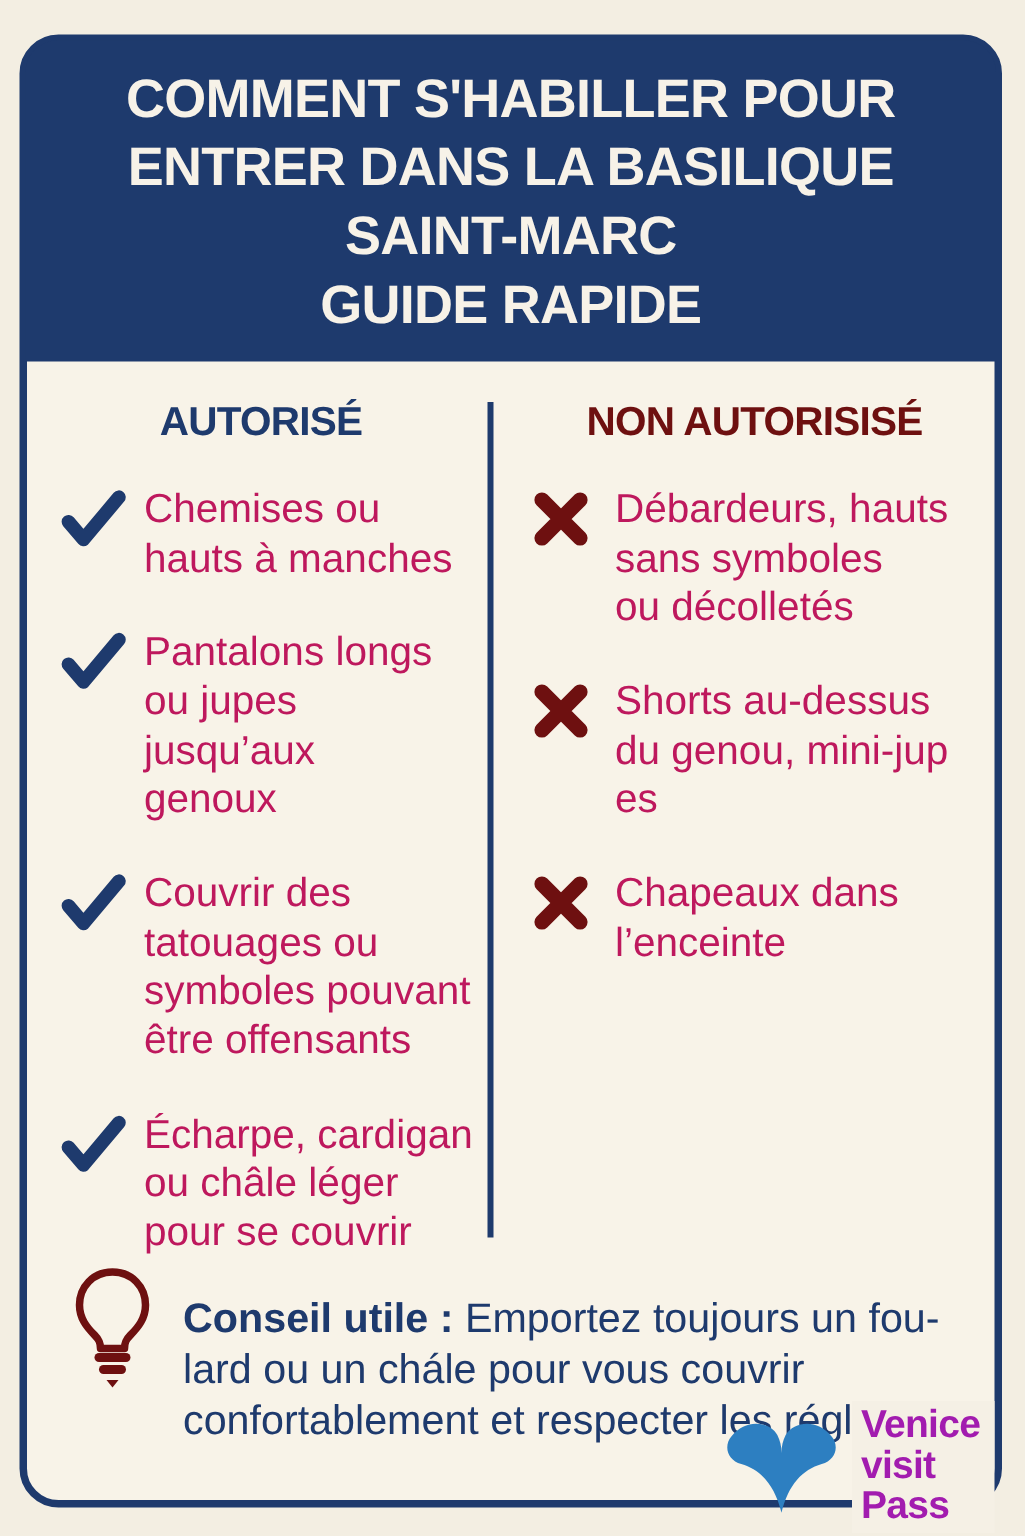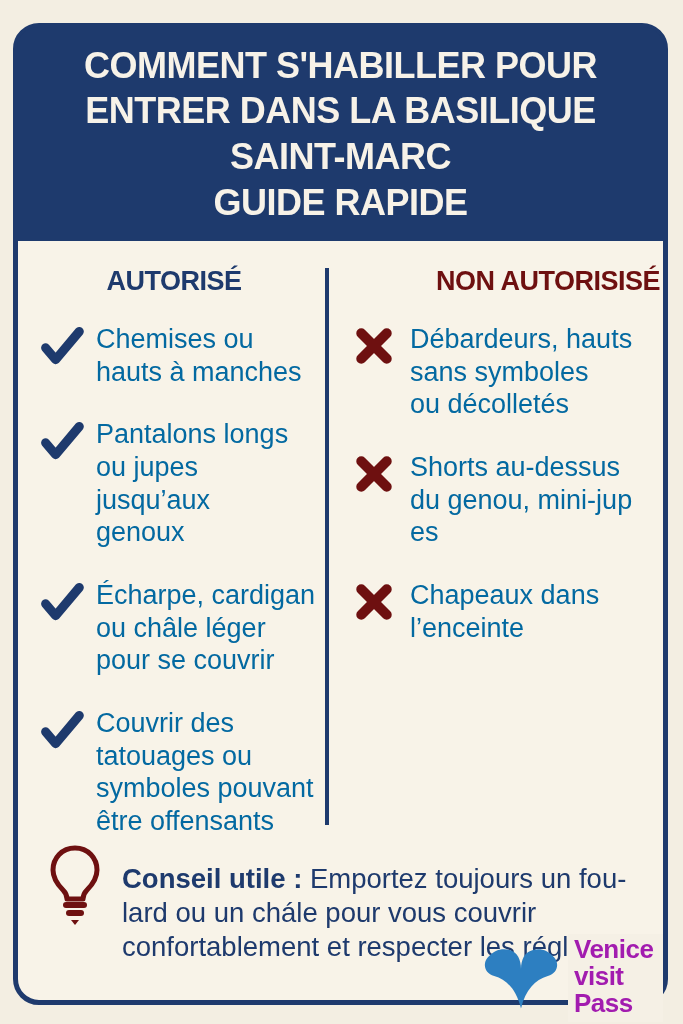--- a/index.html
+++ b/index.html
@@ -41,29 +41,29 @@
   .col-notallowed { left:328px; width:314px; }
   .col-heading {
     margin:0 0 26px 0;
     text-align:center;
     font-size:27px;
     font-weight:700;
     line-height:1.15;
     letter-spacing:-0.5px;
   }
   .col-heading.allowed { color:#1e3a6d; }
-  .col-heading.notallowed { color:#6e1010;text-align:right; }
+  .col-heading.notallowed { color:#6e1010; }
   .items { display:flex; flex-direction:column; gap:30px; }
   .item { display:flex; align-items:flex-start; gap:12px; padding-left:8px; }
   .item-icon { flex:0 0 44px; width:44px; height:40px; margin-top:3px; }
   .item-icon svg { display:block; }
   .item-text {
     margin:0;
     white-space:pre-line;
-    color:#0369a1;
+    color:#be185d;
     font-size:27px;
     line-height:1.21;
   }
   .divider {
     position:absolute;
     left:307px; top:240px;
     width:4px; height:557px;
     background:#1e3a6d;
   }
   .tip {
@@ -132,34 +132,34 @@
           <p class="item-text">Pantalons longs
 ou jupes jusqu’aux
 genoux</p>
         </div>
         <div class="item">
           <span class="item-icon">
               <svg width="44" height="40" viewBox="0 0 48 44">
                 <path d="M6 24 L17 37 L43 6" fill="none" stroke="#1e3a6d" stroke-width="10" stroke-linecap="round" stroke-linejoin="round"></path>
               </svg>
             </span>
-          <p class="item-text">Écharpe, cardigan
-ou châle léger
-pour se couvrir</p>
-        </div>
-        <div class="item">
-          <span class="item-icon">
-              <svg width="44" height="40" viewBox="0 0 48 44">
-                <path d="M6 24 L17 37 L43 6" fill="none" stroke="#1e3a6d" stroke-width="10" stroke-linecap="round" stroke-linejoin="round"></path>
-              </svg>
-            </span>
           <p class="item-text">Couvrir des
 tatouages ou
 symboles pouvant
 être offensants</p>
+        </div>
+        <div class="item">
+          <span class="item-icon">
+              <svg width="44" height="40" viewBox="0 0 48 44">
+                <path d="M6 24 L17 37 L43 6" fill="none" stroke="#1e3a6d" stroke-width="10" stroke-linecap="round" stroke-linejoin="round"></path>
+              </svg>
+            </span>
+          <p class="item-text">Écharpe, cardigan
+ou châle léger
+pour se couvrir</p>
         </div>
       </div>
     </div>
 
     <div class="divider"></div>
 
     <div class="col col-notallowed">
       <h2 class="col-heading notallowed">NON AUTORISISÉ</h2>
       <div class="items">
         <div class="item">

